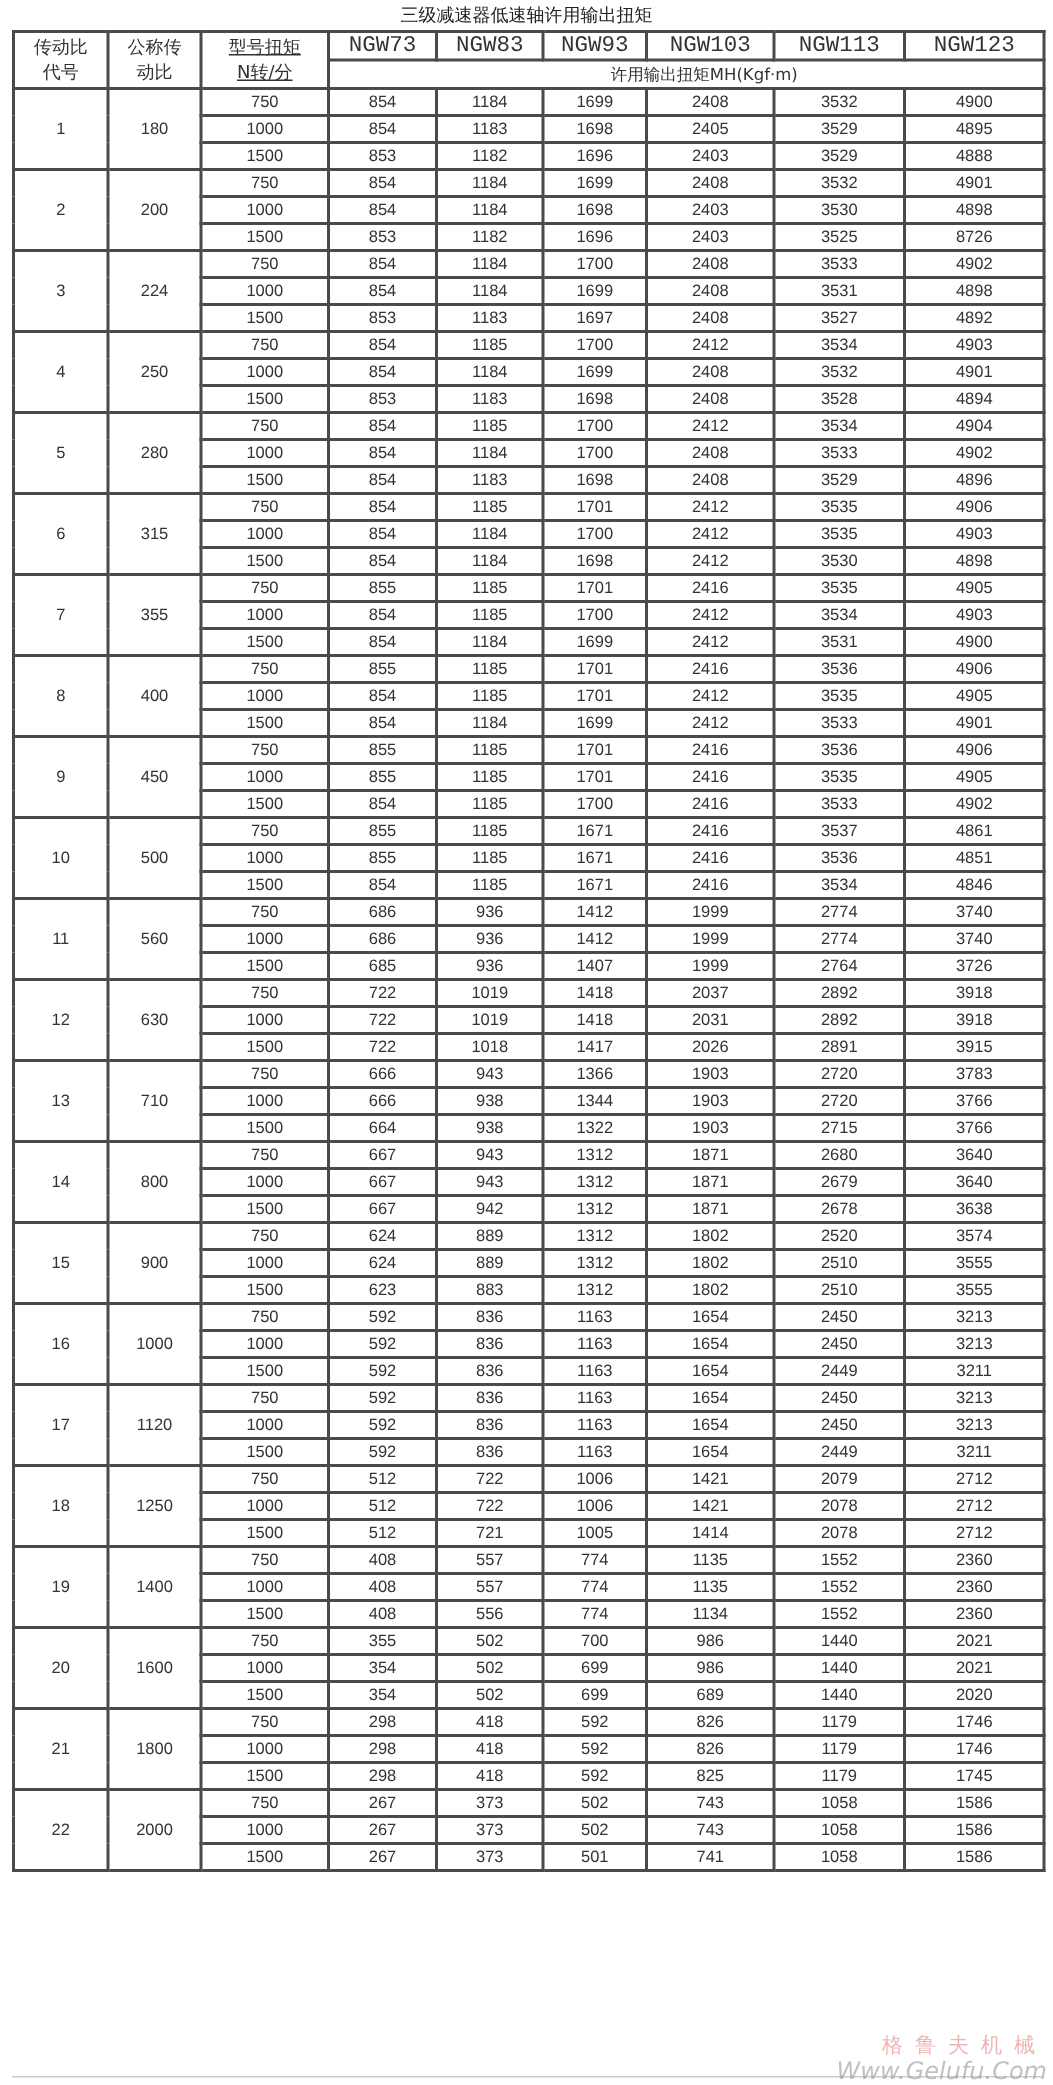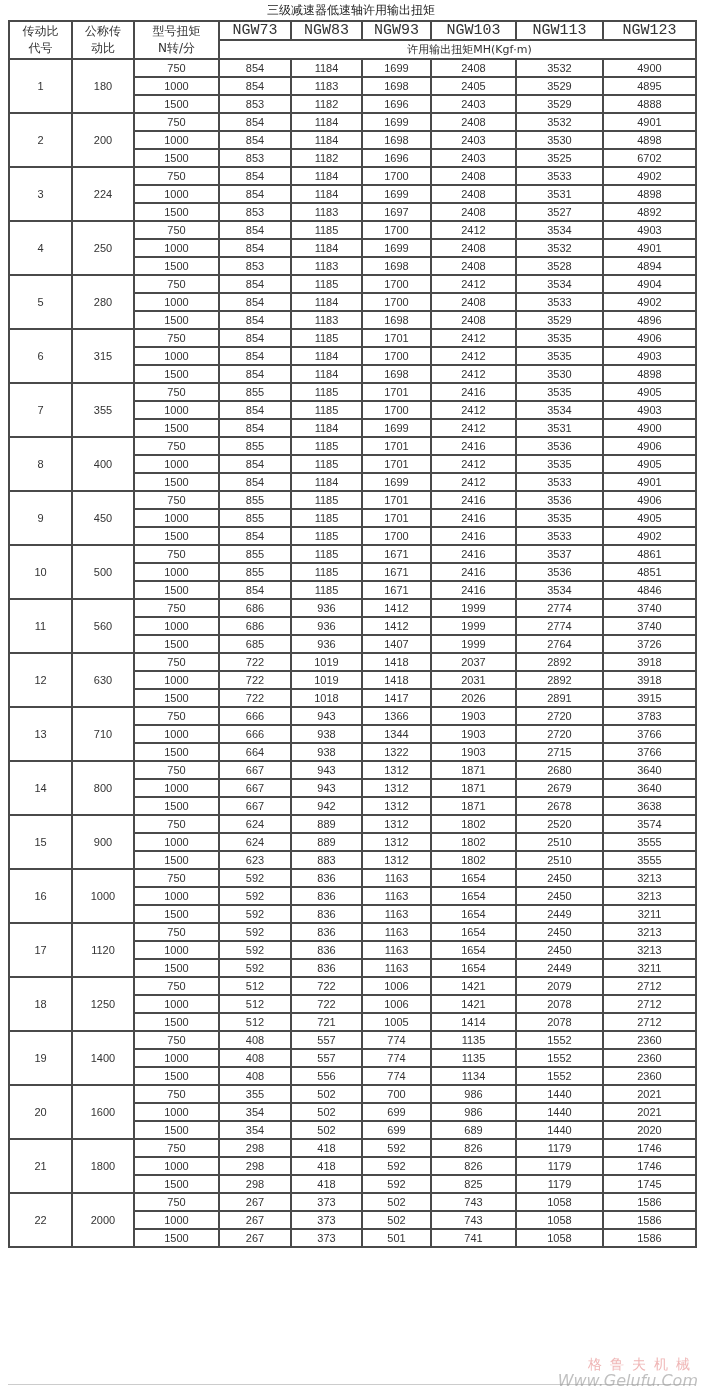--- a/index.html
+++ b/index.html
@@ -44,21 +44,21 @@
   <tbody id="tbody">
     <tr>
       <td class="hd" rowspan="2" style="height:36px;line-height:17px;">
         <span>传动比</span><br>
         <span>代号</span>
       </td>
       <td class="hd" rowspan="2" style="line-height:17px;">
         <span>公称传</span><br>
         <span>动比</span>
       </td>
-      <td class="hd" rowspan="2" style="line-height:17px;">
+      <td class="hd" rowspan="2" style="line-height:17px;text-decoration:underline;">
         <span>型号扭矩</span><br>
         <span>N转/分</span>
       </td>
       <td class="model">NGW73</td>
       <td class="model">NGW83</td>
       <td class="model">NGW93</td>
       <td class="model">NGW103</td>
       <td class="model">NGW113</td>
       <td class="model">NGW123</td>
     </tr>
@@ -114,21 +114,21 @@
         <td>3530</td>
         <td>4898</td>
       </tr>
       <tr>
         <td>1500</td>
         <td>853</td>
         <td>1182</td>
         <td>1696</td>
         <td>2403</td>
         <td>3525</td>
-        <td>6702</td>
+        <td>8726</td>
       </tr>
       <tr>
         <td rowspan="3" class="grp">3</td>
         <td rowspan="3" class="grp">224</td>
         <td>750</td>
         <td>854</td>
         <td>1184</td>
         <td>1700</td>
         <td>2408</td>
         <td>3533</td>

